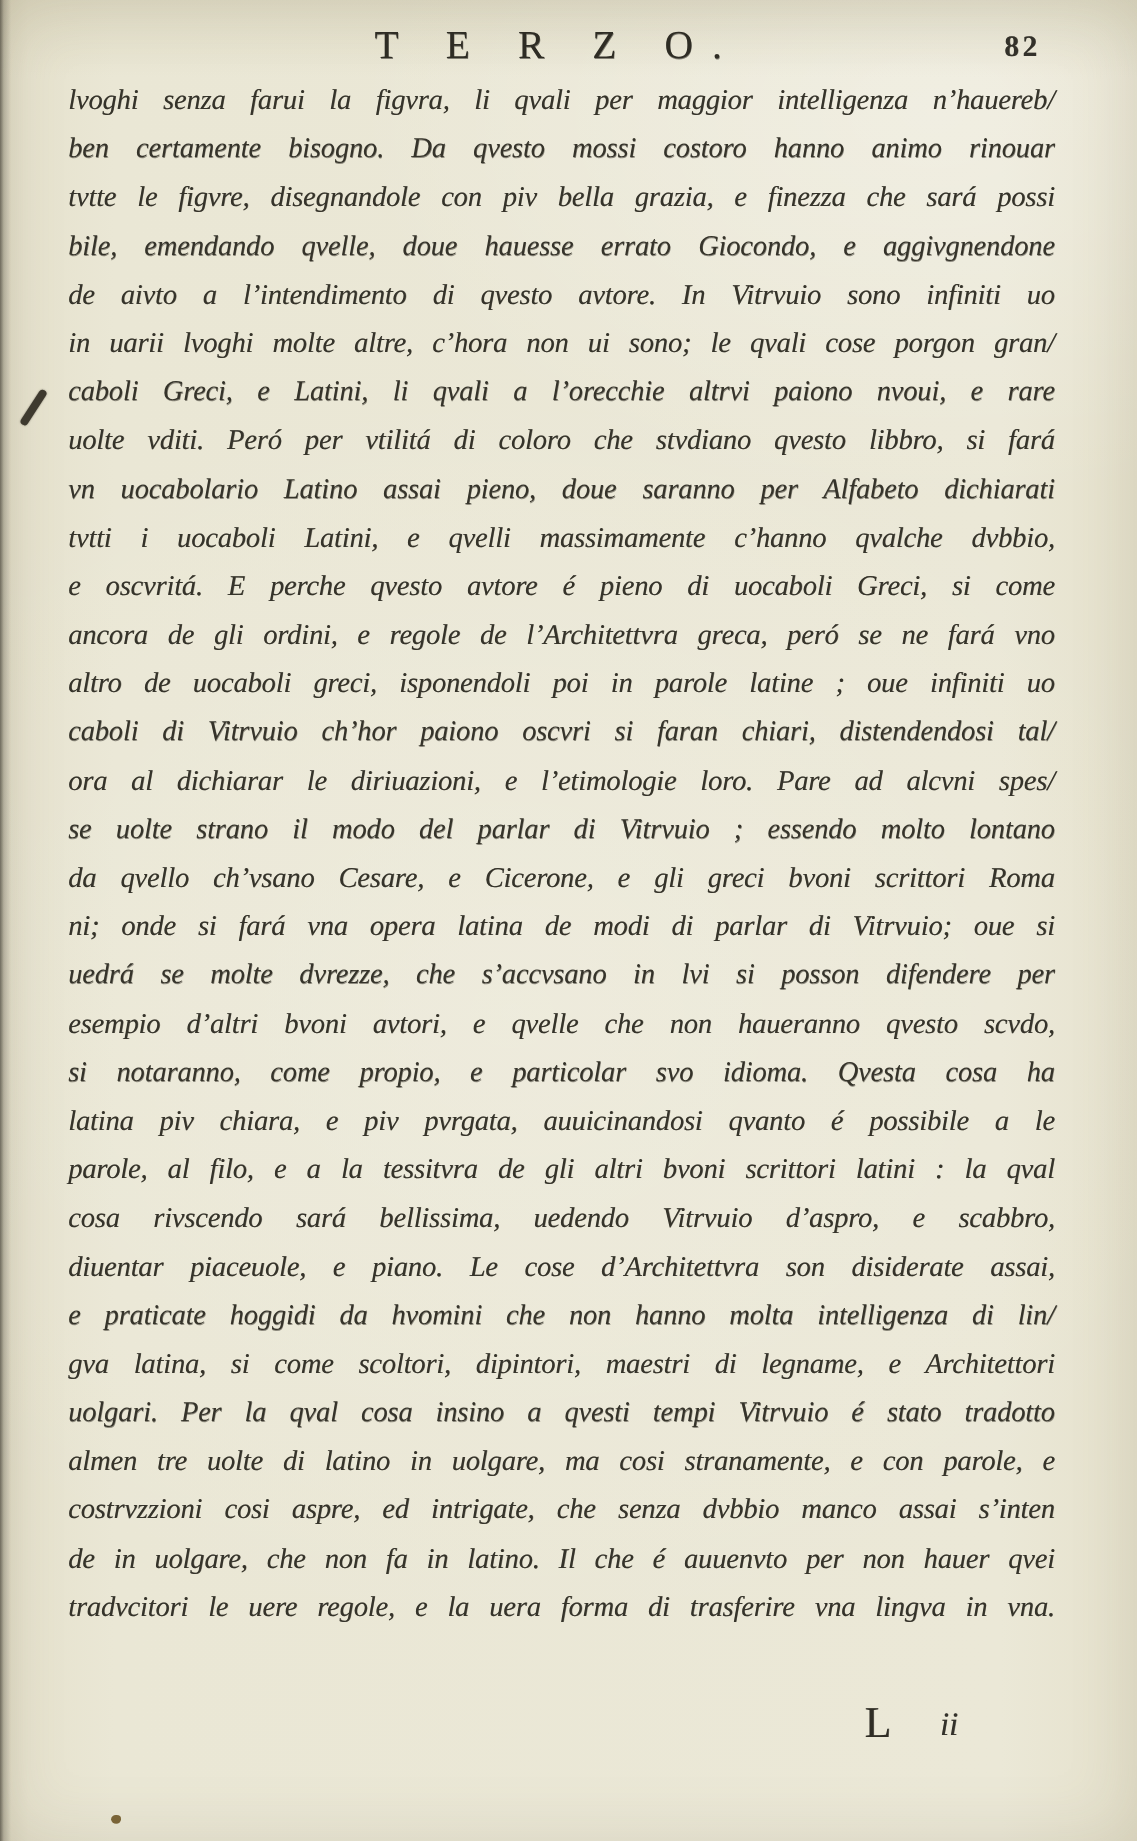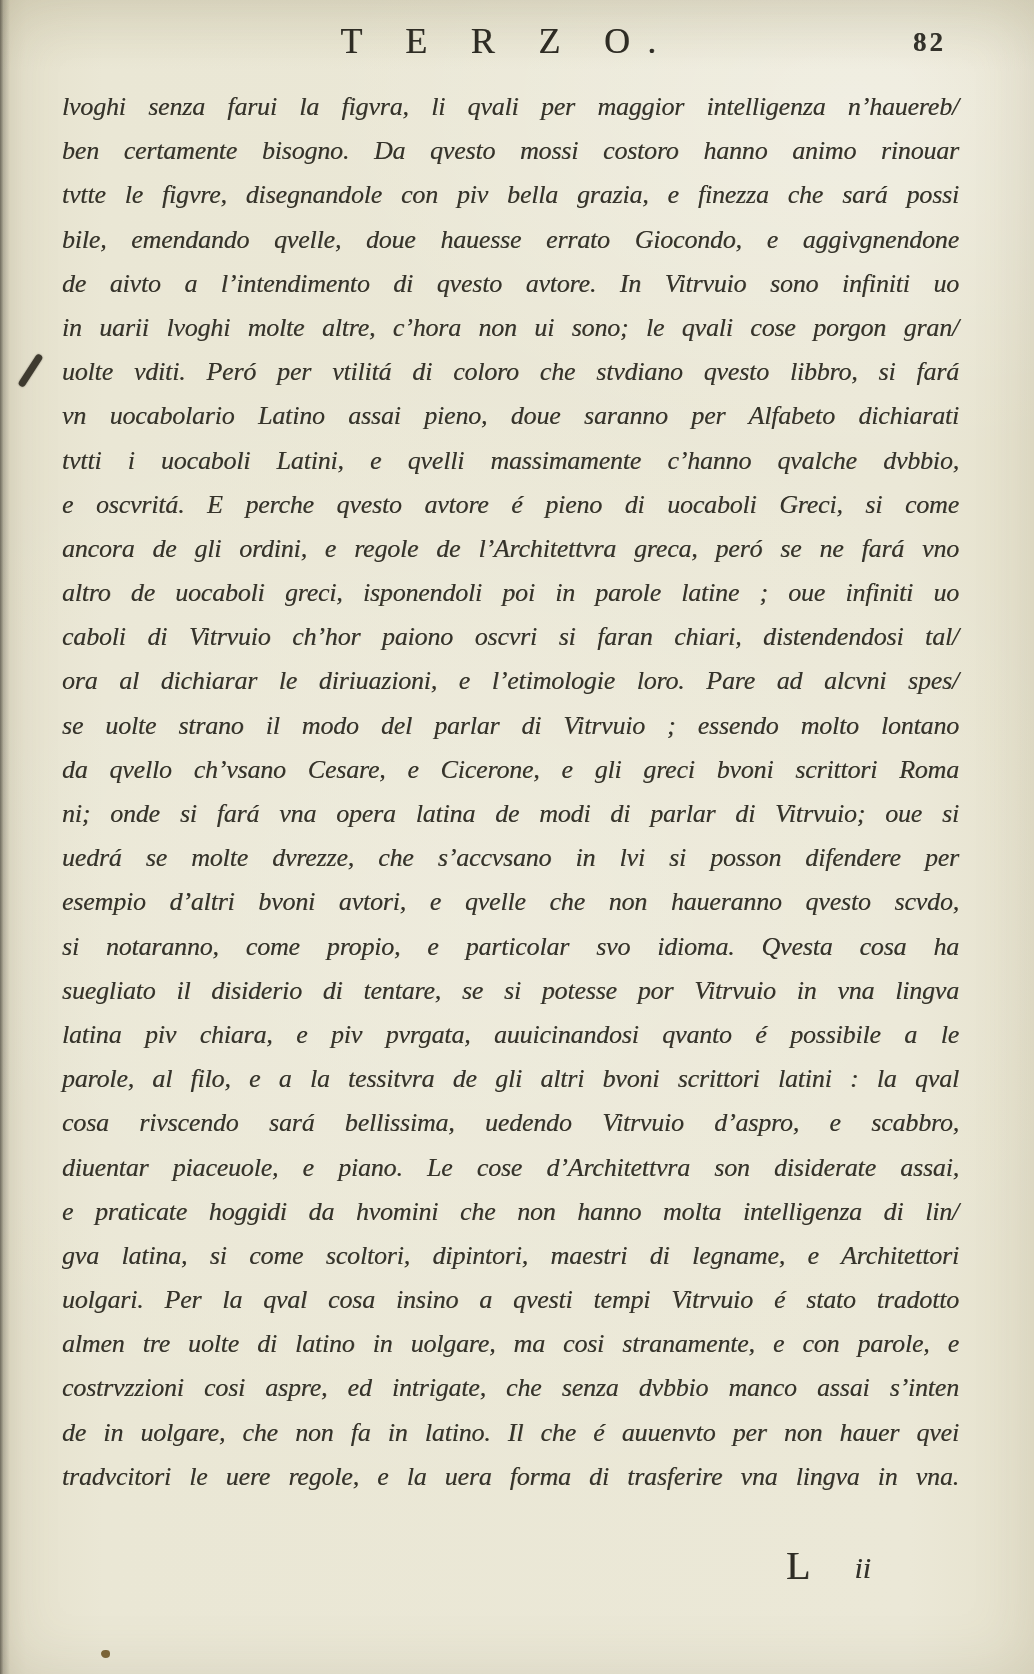--- a/index.html
+++ b/index.html
@@ -38,21 +38,21 @@
 
   .page-number {
     position: absolute; top: 27px; right: 88px;
     font-size: 27px; letter-spacing: 3px;
     color: #33312a;
     text-shadow: 0.3px 0.3px 0.4px rgba(46,44,36,0.5);
     font-weight: bold;
   }
 
   .text-block {
-    position: absolute; top: 85px; left: 62px; width: 897px;
+    position: absolute; top: 69px; left: 62px; width: 897px;
   }
   .line {
     margin: 0;
     height: 44.2px;
     line-height: 44.2px;
     font-style: italic;
     font-size: 26px;
     letter-spacing: -0.2px;
     text-align: justify;
     text-align-last: justify;
@@ -102,35 +102,35 @@
 
   <div class="margin-mark"></div>
 
   <main class="text-block">
     <p class="line">lvoghi senza farui la figvra, li qvali per maggior intelligenza n’hauereb/</p>
     <p class="line">ben certamente bisogno. Da qvesto mossi costoro hanno animo rinouar</p>
     <p class="line">tvtte le figvre, disegnandole con piv bella grazia, e finezza che sará possi</p>
     <p class="line">bile, emendando qvelle, doue hauesse errato Giocondo, e aggivgnendone</p>
     <p class="line">de aivto a l’intendimento di qvesto avtore. In Vitrvuio sono infiniti uo</p>
     <p class="line">in uarii lvoghi molte altre, c’hora non ui sono; le qvali cose porgon gran/</p>
+    <p class="line">caboli Greci, e Latini, li qvali a l’orecchie altrvi paiono nvoui, e rare</p>
     <p class="line">uolte vditi. Peró per vtilitá di coloro che stvdiano qvesto libbro, si fará</p>
     <p class="line">vn uocabolario Latino assai pieno, doue saranno per Alfabeto dichiarati</p>
     <p class="line">tvtti i uocaboli Latini, e qvelli massimamente c’hanno qvalche dvbbio,</p>
     <p class="line">e oscvritá. E perche qvesto avtore é pieno di uocaboli Greci, si come</p>
     <p class="line">ancora de gli ordini, e regole de l’Architettvra greca, peró se ne fará vno</p>
     <p class="line">altro de uocaboli greci, isponendoli poi in parole latine ; oue infiniti uo</p>
     <p class="line">caboli di Vitrvuio ch’hor paiono oscvri si faran chiari, distendendosi tal/</p>
     <p class="line">ora al dichiarar le diriuazioni, e l’etimologie loro. Pare ad alcvni spes/</p>
     <p class="line">se uolte strano il modo del parlar di Vitrvuio ; essendo molto lontano</p>
     <p class="line">da qvello ch’vsano Cesare, e Cicerone, e gli greci bvoni scrittori Roma</p>
     <p class="line">ni; onde si fará vna opera latina de modi di parlar di Vitrvuio; oue si</p>
     <p class="line">uedrá se molte dvrezze, che s’accvsano in lvi si posson difendere per</p>
     <p class="line">esempio d’altri bvoni avtori, e qvelle che non haueranno qvesto scvdo,</p>
     <p class="line">si notaranno, come propio, e particolar svo idioma. Qvesta cosa ha</p>
-    <p class="line">suegliato il disiderio di tentare, se si potesse por Vitrvuio in vna lingva</p>
     <p class="line">latina piv chiara, e piv pvrgata, auuicinandosi qvanto é possibile a le</p>
     <p class="line">parole, al filo, e a la tessitvra de gli altri bvoni scrittori latini : la qval</p>
     <p class="line">cosa rivscendo sará bellissima, uedendo Vitrvuio d’aspro, e scabbro,</p>
     <p class="line">diuentar piaceuole, e piano. Le cose d’Architettvra son disiderate assai,</p>
     <p class="line">e praticate hoggidi da hvomini che non hanno molta intelligenza di lin/</p>
     <p class="line">gva latina, si come scoltori, dipintori, maestri di legname, e Architettori</p>
     <p class="line">uolgari. Per la qval cosa insino a qvesti tempi Vitrvuio é stato tradotto</p>
     <p class="line">almen tre uolte di latino in uolgare, ma cosi stranamente, e con parole, e</p>
     <p class="line">costrvzzioni cosi aspre, ed intrigate, che senza dvbbio manco assai s’inten</p>
     <p class="line">de in uolgare, che non fa in latino. Il che é auuenvto per non hauer qvei</p>

